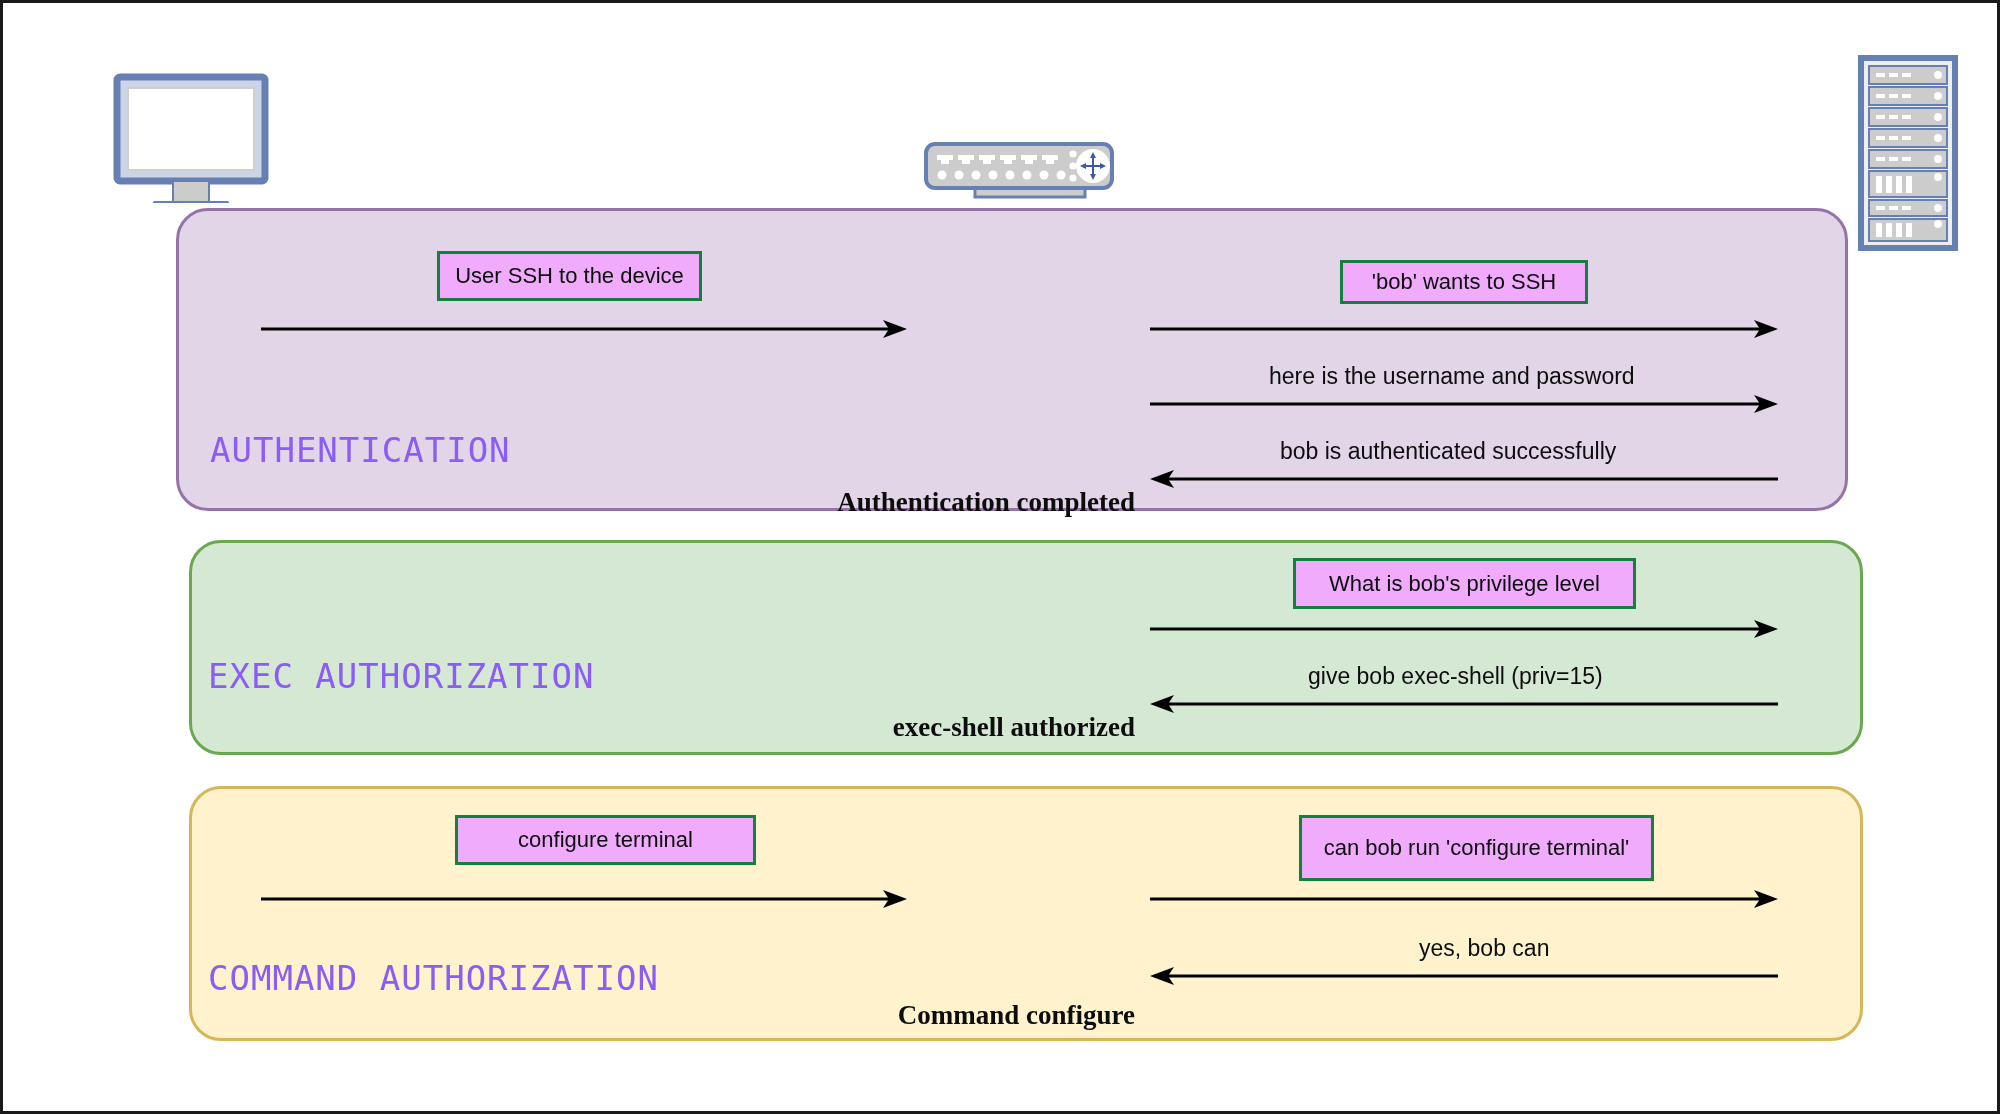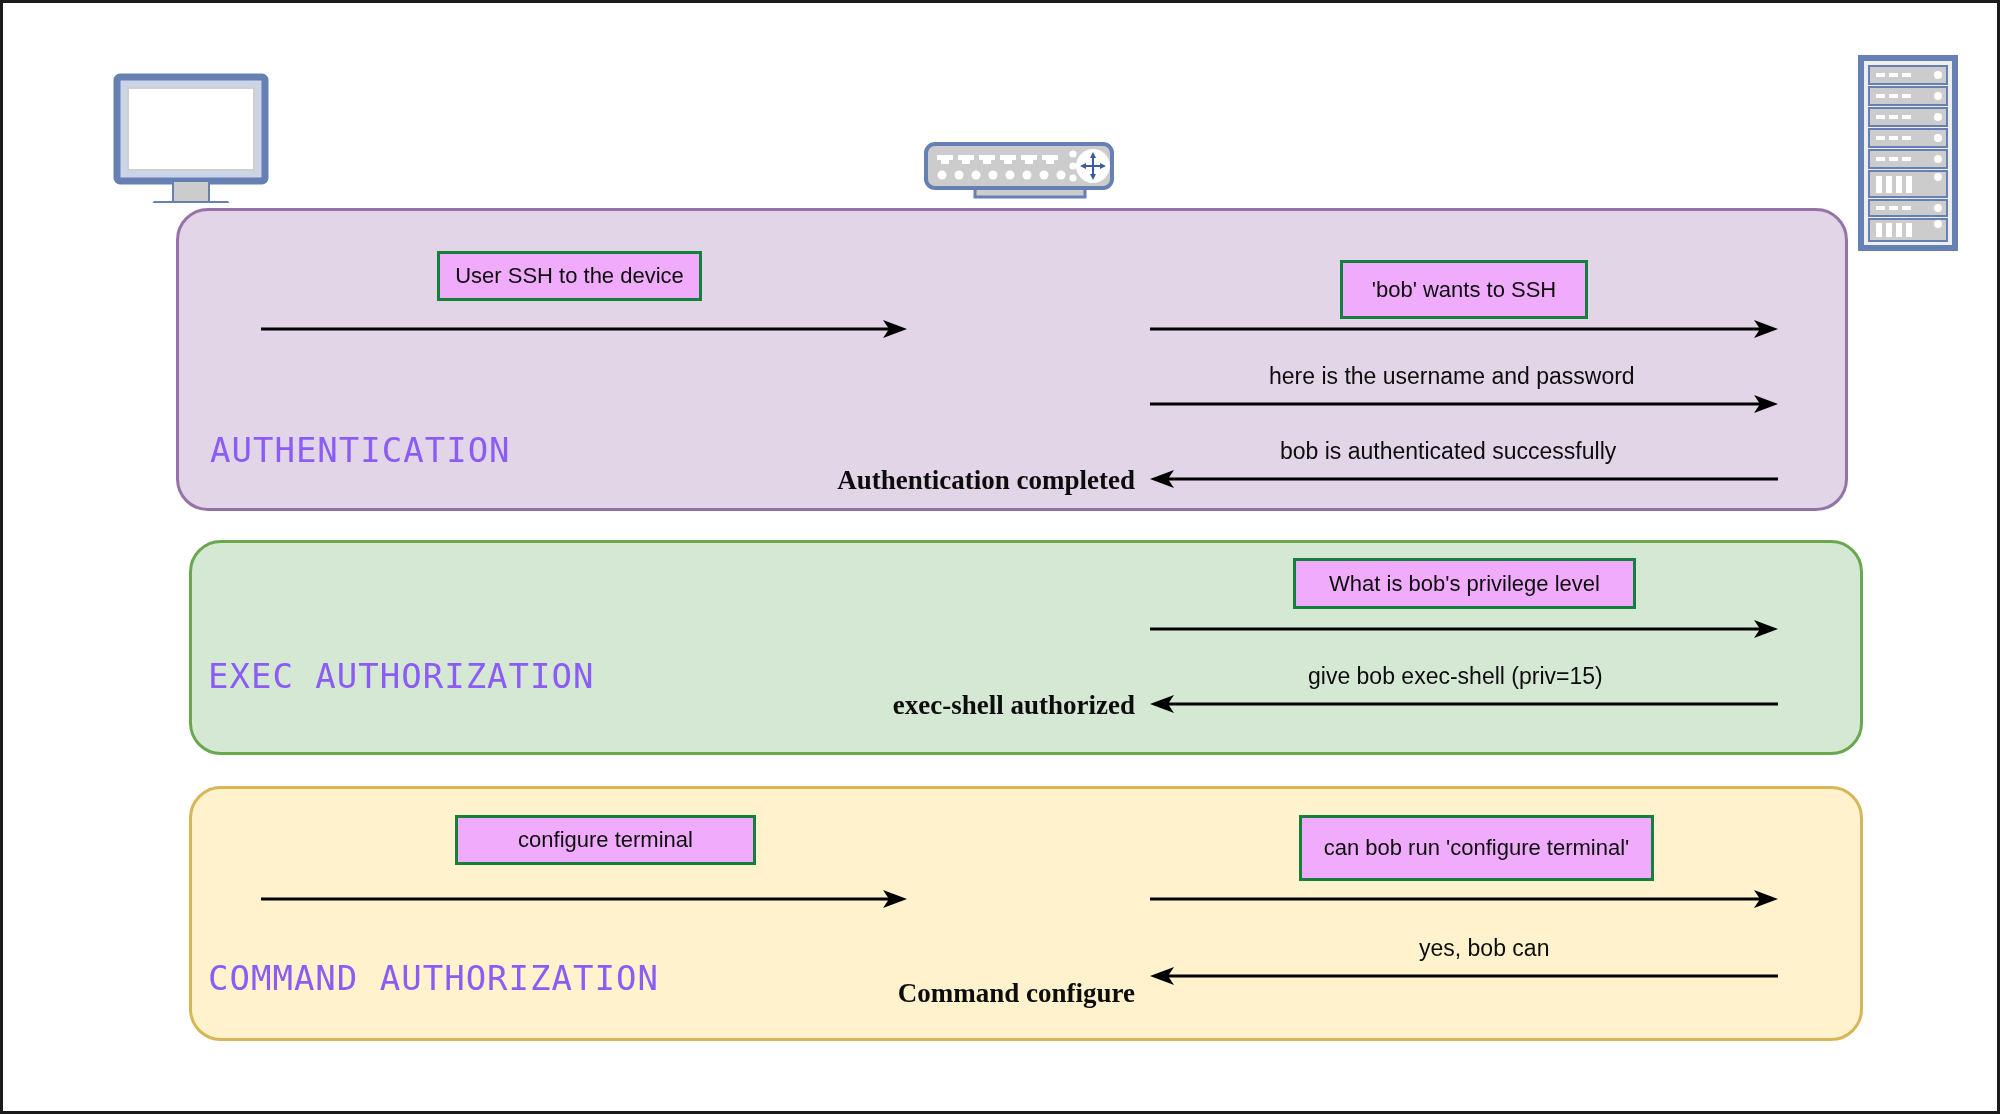--- a/index.html
+++ b/index.html
@@ -85,20 +85,21 @@
   }
   
   .lbl-serif {
     position: absolute;
     font-family: "Liberation Serif", "DejaVu Serif", serif;
     font-weight: bold;
     font-size: 27px;
     color: #0d0d0d;
     white-space: nowrap;
     text-align: right;
+    margin-top: 22px;
   }
 
   
   .icon { position: absolute; }
   .icon svg { display: block; }
 </style>
 </head>
 <body>
 
 <div id="canvas">
@@ -224,21 +225,21 @@
 
   <div class="callout" style="left:434px; top:248px; width:265px; height:50px;">User SSH to the device</div>
 
   <div class="arrow" style="left:258px; top:315px; width:646px;">
     <svg width="646" height="22" viewBox="0 0 646 22">
       <line x1="0" y1="11" x2="628" y2="11" stroke="#000" stroke-width="3"></line>
       <polygon points="646,11 622,2 628,11 622,20" fill="#000"></polygon>
     </svg>
   </div>
 
-  <div class="callout" style="left:1337px; top:257px; width:248px; height:59px;">'bob' wants to SSH</div>
+  <div class="callout" style="left:1337px; top:257px; width:248px; height:44px;">'bob' wants to SSH</div>
 
   <div class="arrow" style="left:1147px; top:315px; width:628px;">
     <svg width="628" height="22" viewBox="0 0 628 22">
       <line x1="0" y1="11" x2="610" y2="11" stroke="#000" stroke-width="3"></line>
       <polygon points="628,11 604,2 610,11 604,20" fill="#000"></polygon>
     </svg>
   </div>
 
   <div class="lbl-sans" style="left:1266px; top:360px;">here is the username and password</div>
 

